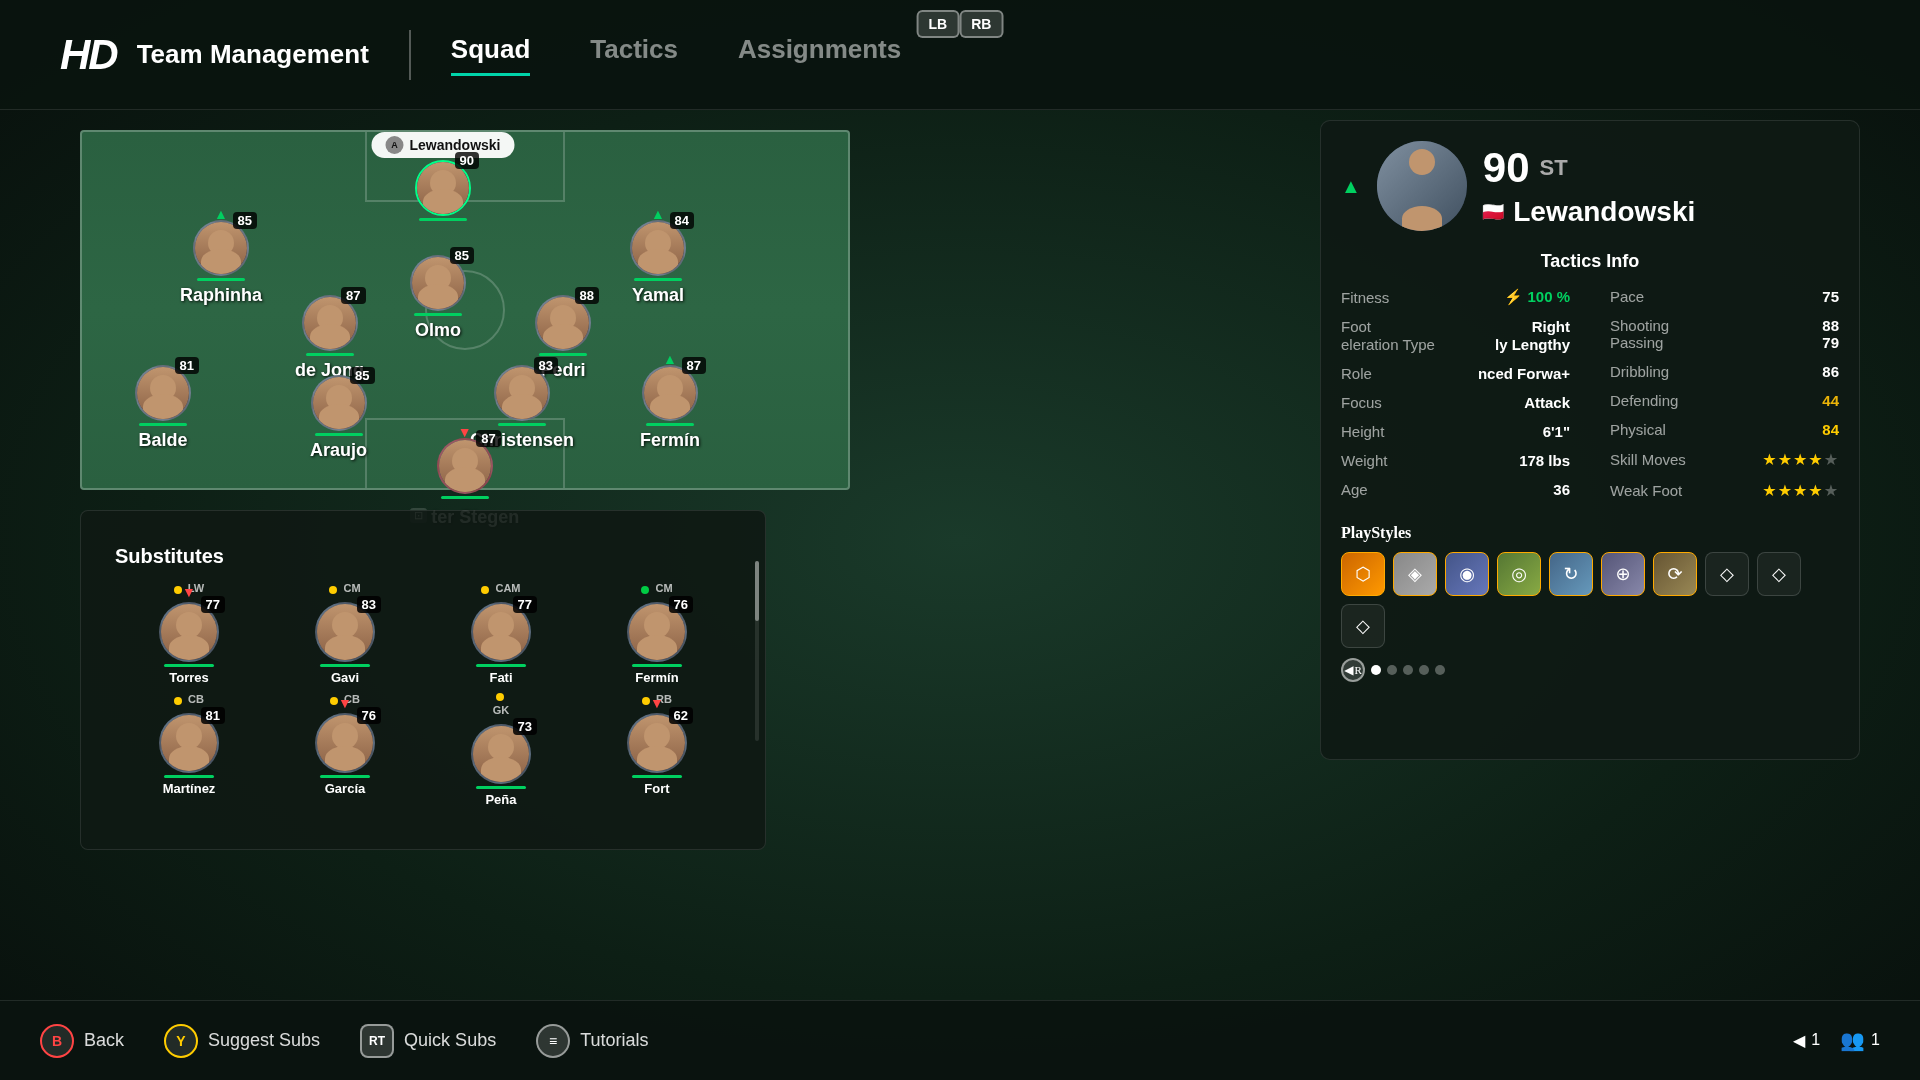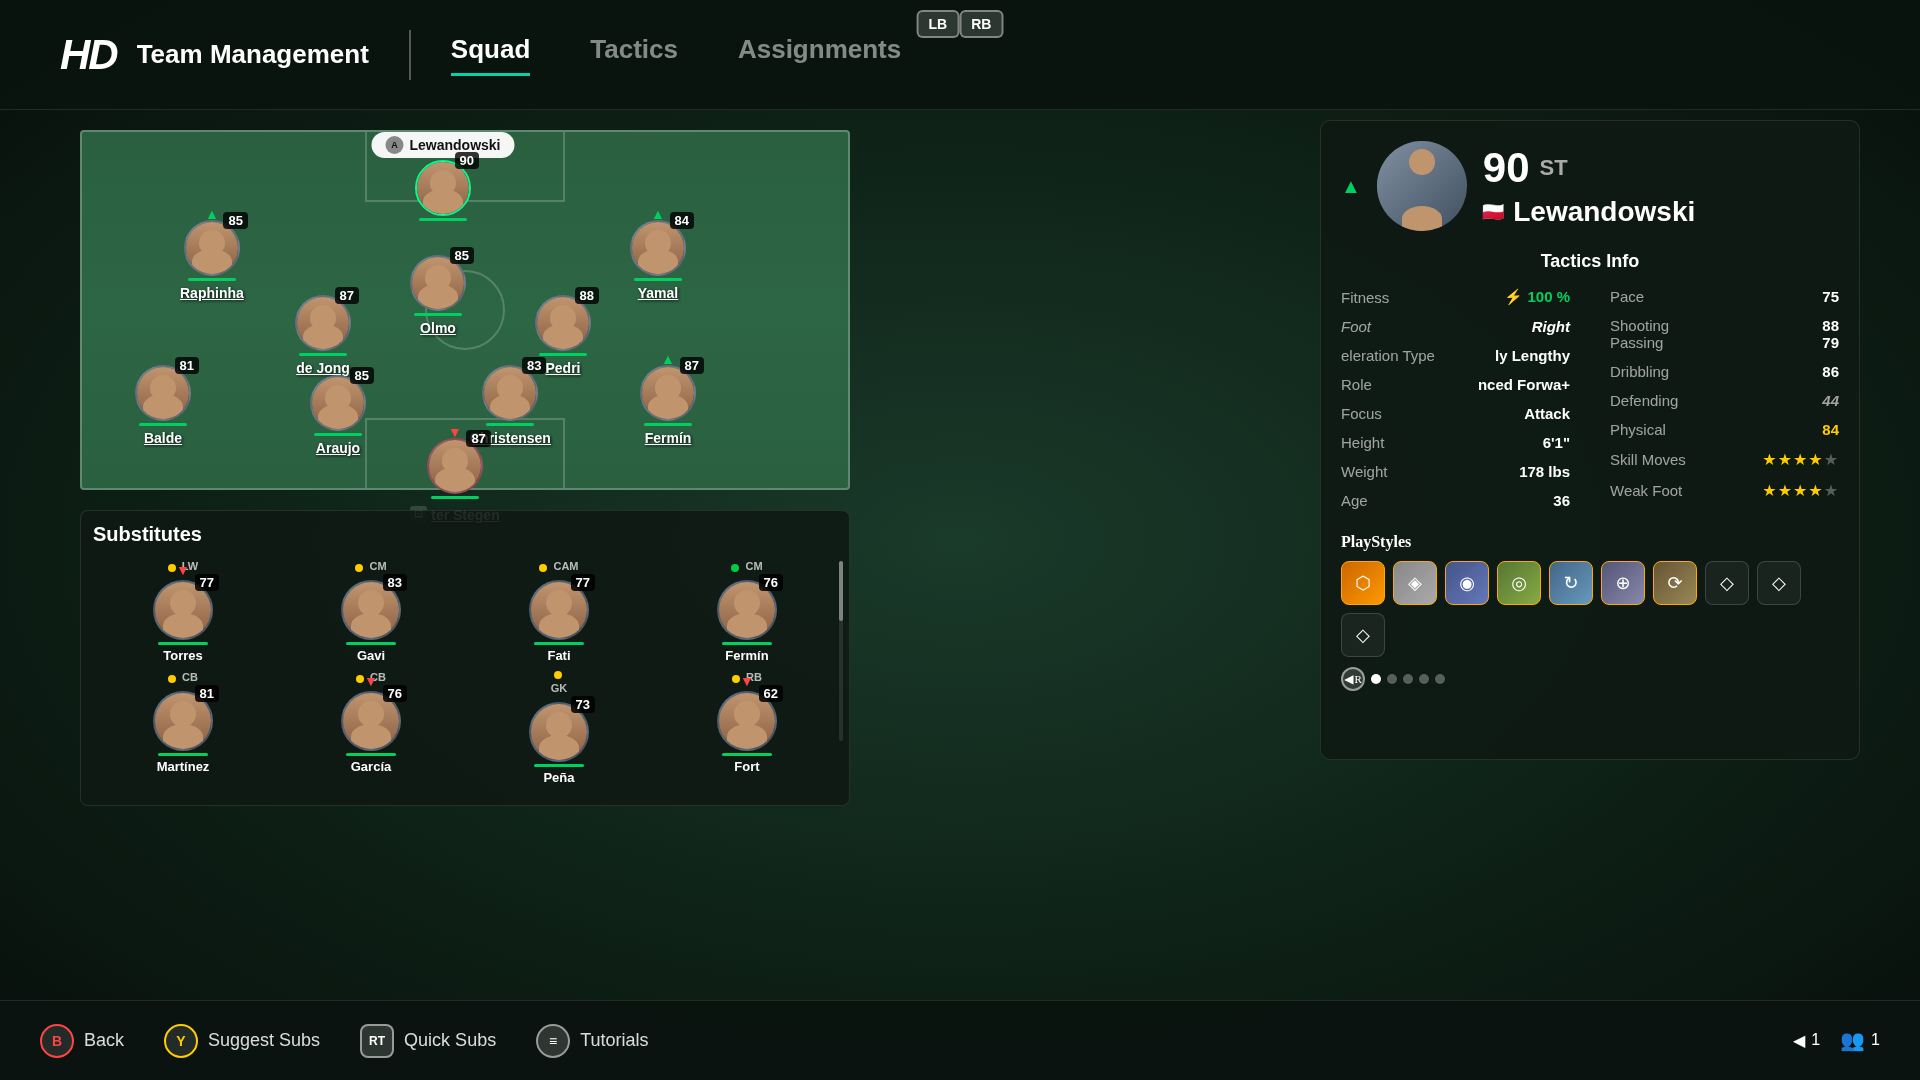--- a/index.html
+++ b/index.html
@@ -167,27 +167,26 @@
       right: -8px;
       background: rgba(0,0,0,0.8);
       border-radius: 4px;
       padding: 1px 5px;
       font-size: 13px;
       font-weight: 700;
       color: #fff;
     }
 
     .player-label {
-      font-size: 14px;
+      font-size: 18px;
       font-weight: 600;
       color: #fff;
       margin-top: 4px;
       text-shadow: 1px 1px 3px rgba(0,0,0,0.9);
       white-space: nowrap;
-      text-decoration: underline;
     }
 
     .rating-bar {
       width: 48px;
       height: 3px;
       background: #00d060;
       border-radius: 2px;
       margin-top: 2px;
     }
 
@@ -269,25 +268,25 @@
       height: 25px;
       background: #c0956e;
       border-radius: 50% 50% 0 0;
     }
 
     
     .substitutes-panel {
       position: absolute;
       top: 510px;
       left: 80px;
-      width: 770px;
+      width: 686px;
       background: rgba(15, 25, 20, 0.92);
       border-radius: 8px;
       border: 1px solid rgba(255,255,255,0.1);
-      padding: 12px;
+      padding: 34px;
     }
 
     .subs-title {
       font-size: 20px;
       font-weight: 700;
       color: #fff;
       margin-bottom: 14px;
     }
 
     .sub-row {
@@ -471,22 +470,21 @@
       font-size: 15px;
       font-weight: 700;
       color: #fff;
     }
 
     .info-stat-value.green {
       color: #00d060;
     }
 
     .info-stat-value.red {
-      color: #a3a3a3;
-      font-style: italic;
+      color: #eab308;
     }
 
     .info-stat-value.yellow {
       color: #ffcc00;
     }
 
     
     .playstyles-section {
       margin-top: 12px;
       font-family: Liberation Serif, serif;
@@ -956,21 +954,21 @@
 
   <div class="info-section-title">Tactics Info</div>
 
   <div class="info-stats-grid">
 
     <div>
       <div class="info-stat-row" style="margin-bottom:12px;">
         <span class="info-stat-label">Fitness</span>
         <span class="info-stat-value green">⚡ 100 %</span>
       </div>
-      <div class="info-stat-row" style="margin-bottom:12px;font-style:italic;">
+      <div class="info-stat-row" style="margin-bottom:1px;">
         <span class="info-stat-label">Foot</span>
         <span class="info-stat-value">Right</span>
       </div>
       <div class="info-stat-row" style="margin-bottom:12px;">
         <span class="info-stat-label">eleration Type</span>
         <span class="info-stat-value">ly Lengthy</span>
       </div>
       <div class="info-stat-row" style="margin-bottom:12px;">
         <span class="info-stat-label">Role</span>
         <span class="info-stat-value">nced Forwa+</span>

